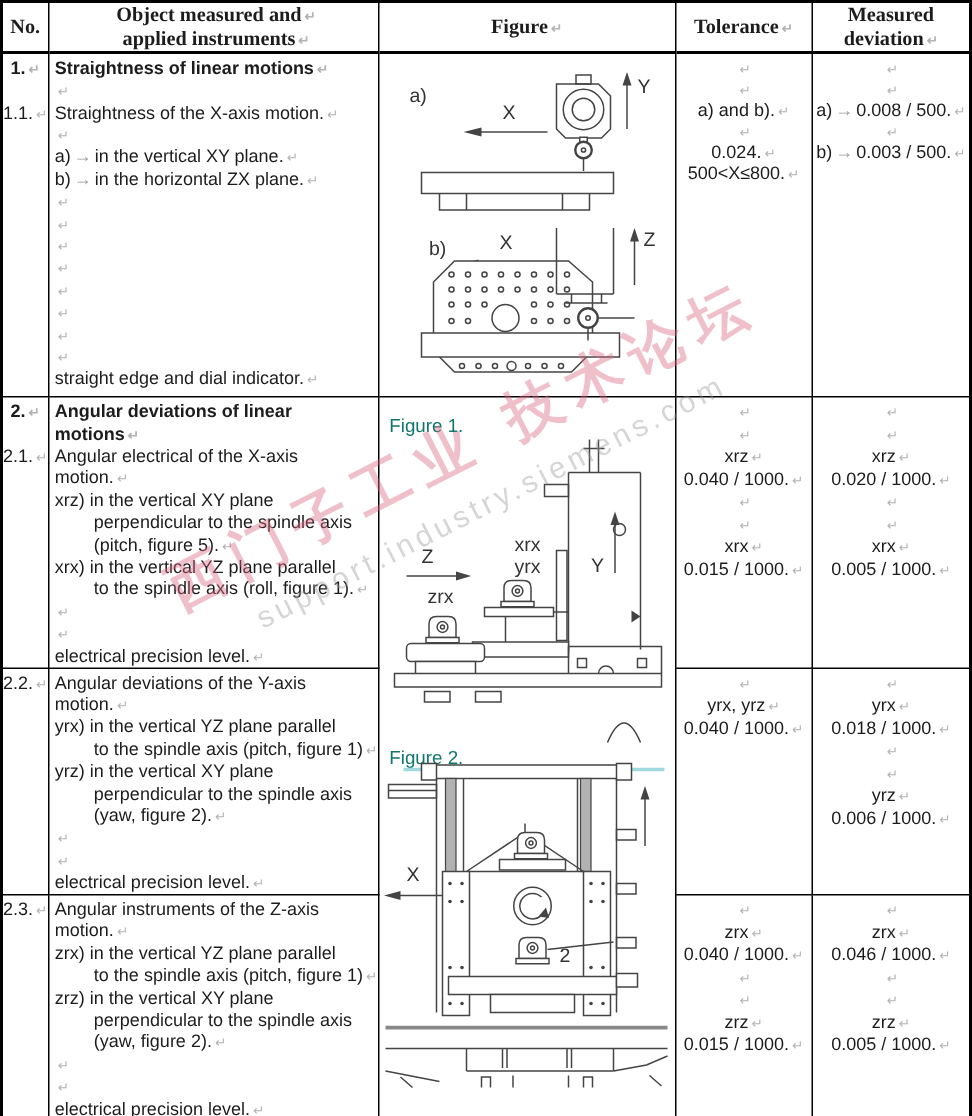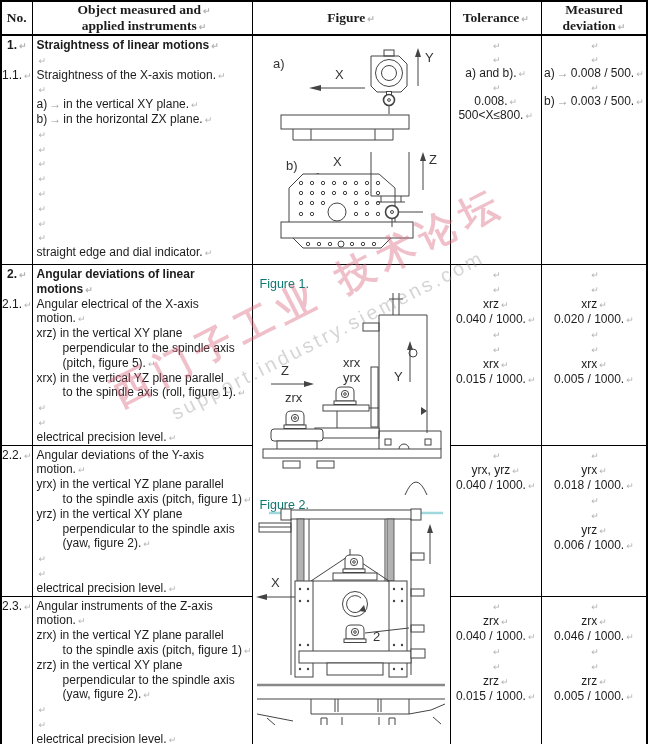--- a/index.html
+++ b/index.html
@@ -177,21 +177,21 @@
               <line x1="139" y1="69" x2="139" y2="77"></line>
                 <line x1="146" y1="62" x2="170" y2="62"></line>
             </g>
           </svg>
         </td>
         <td style="padding-top:2px">
           <div class="ln14"><span class="pm">↵</span></div>
           <div class="ln14"><span class="pm">↵</span></div>
           <div class="ln14"><span>a) and b).</span><span class="pm">↵</span></div>
           <div class="ln14"><span class="pm">↵</span></div>
-          <div class="ln14"><span>0.008.</span><span class="pm">↵</span></div>
+          <div class="ln14"><span>0.024.</span><span class="pm">↵</span></div>
           <div class="ln14"><span>500&lt;X≤800.</span><span class="pm">↵</span></div>
         </td>
         <td style="padding-top:2px">
           <div class="ln14"><span class="pm">↵</span></div>
           <div class="ln14"><span class="pm">↵</span></div>
           <div class="ln14"><span>a)</span><span class="tab">→</span><span>0.008 / 500.</span><span class="pm">↵</span></div>
           <div class="ln14"><span class="pm">↵</span></div>
           <div class="ln14"><span>b)</span><span class="tab">→</span><span>0.003 / 500.</span><span class="pm">↵</span></div>
         </td>
       </tr>

